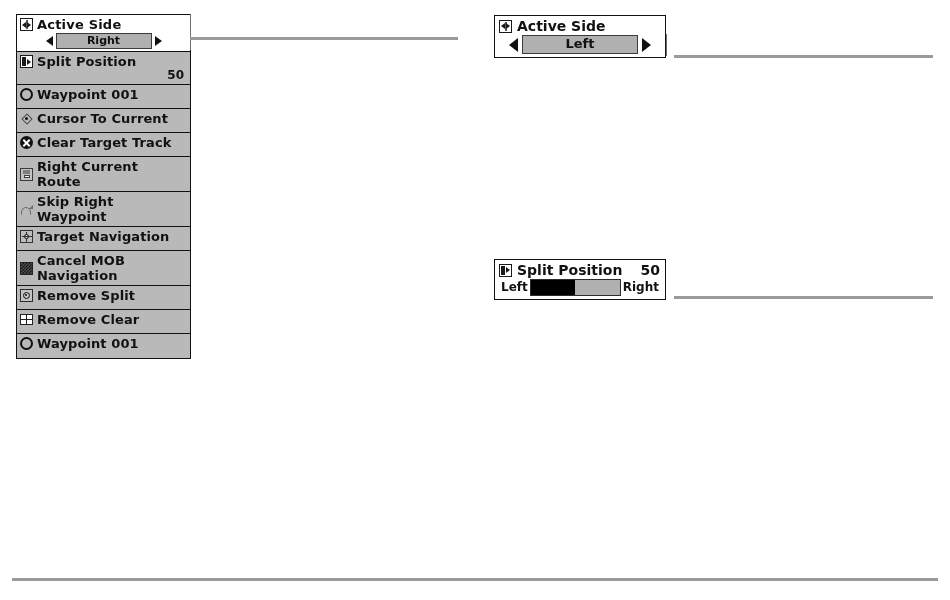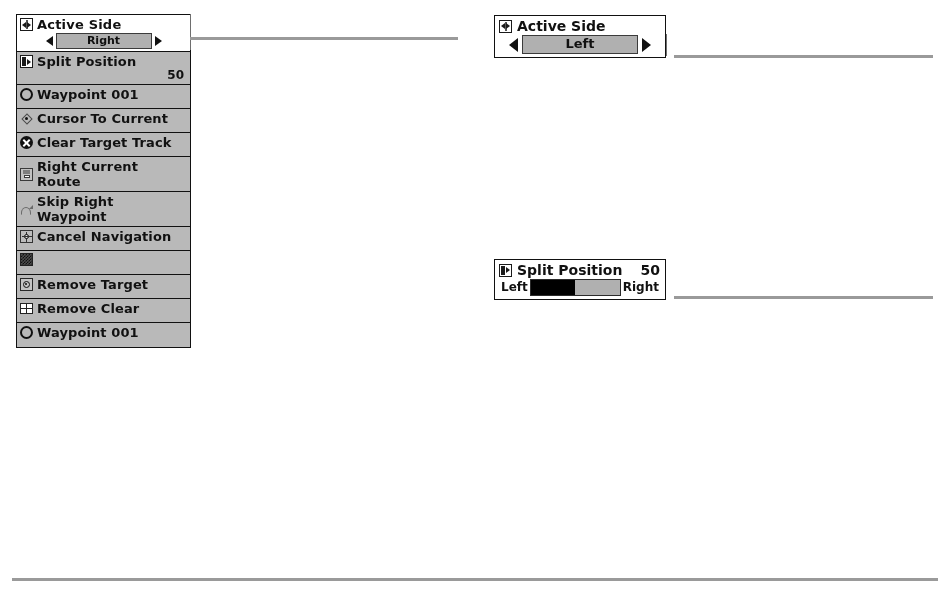--- a/index.html
+++ b/index.html
@@ -516,34 +516,35 @@
       <span class="icon ico-arc"></span>
       <span>Skip Right Waypoint</span>
     </div>
   </div>
 
   <div class="menu-row">
     <div class="mr-line">
       <span class="icon ico-cancelnav">
           <i></i>
         </span>
-      <span>Cancel Navigation</span>
+      <span>Target Navigation</span>
     </div>
   </div>
 
   <div class="menu-row">
     <div class="mr-line">
       <span class="icon ico-mob"></span>
+      <span>Cancel MOB Navigation</span>
     </div>
   </div>
 
   <div class="menu-row">
     <div class="mr-line">
       <span class="icon ico-target"></span>
-      <span>Remove Target</span>
+      <span>Remove Split</span>
     </div>
   </div>
 
   <div class="menu-row">
     <div class="mr-line">
       <span class="icon ico-grid"></span>
       <span>Remove Clear</span>
     </div>
   </div>
 

